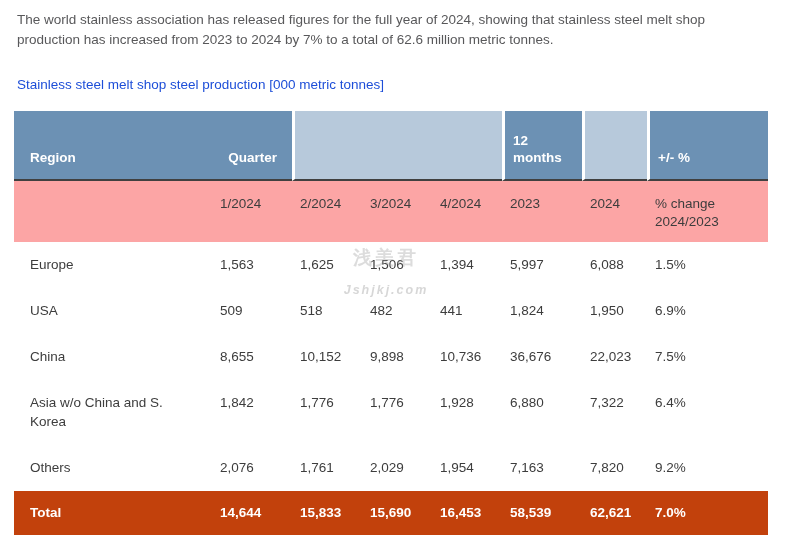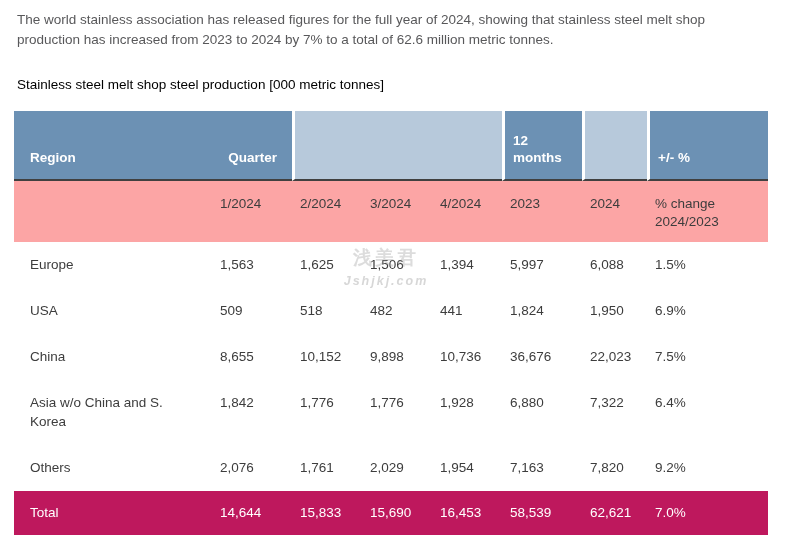--- a/index.html
+++ b/index.html
@@ -20,21 +20,21 @@
     margin: 0 0 0 3px;
     width: 751px;
     font-size: 13.5px;
     line-height: 19.5px;
     color: #58585a;
   }
   .subtitle {
     margin: 26px 0 0 3px;
     font-size: 13.5px;
     line-height: 19px;
-    color: #000000;
+    color: #1d4ed8;
     font-weight: normal;
   }
   table.prod {
     margin-top: 17px;
     width: 754px;
     border-collapse: separate;
     border-spacing: 0;
     table-layout: fixed;
     font-size: 13.5px;
     color: #3d3d3d;
@@ -75,23 +75,23 @@
     padding: 13px 0 14px 8px;
     line-height: 19px;
     background: #ffffff;
   }
   tr.data td.region {
     padding-left: 16px;
     padding-right: 28px;
   }
   
   tr.total td {
-    background: #be185d;
+    background: #c2410c;
     color: #ffffff;
-    font-weight: normal;
+    font-weight: bold;
     vertical-align: middle;
     padding: 13px 0 14px 8px;
     line-height: 17px;
   }
   tr.total td.region { padding-left: 16px; }
   
   .watermark {
     position: absolute;
     left: 312px;
     top: 243px;
@@ -101,21 +101,21 @@
     z-index: 5;
   }
   .watermark .wm-cn {
     font-size: 19px;
     font-weight: bold;
     letter-spacing: 3px;
     color: rgba(155, 155, 155, 0.35);
     line-height: 30px;
   }
   .watermark .wm-url {
-    margin-top: 1px;
+    margin-top: 10px;
     font-size: 12.5px;
     font-weight: bold;
     font-style: italic;
     letter-spacing: 2px;
     color: rgba(160, 160, 160, 0.42);
     line-height: 14px;
   }
 </style>
 </head>
 <body>

